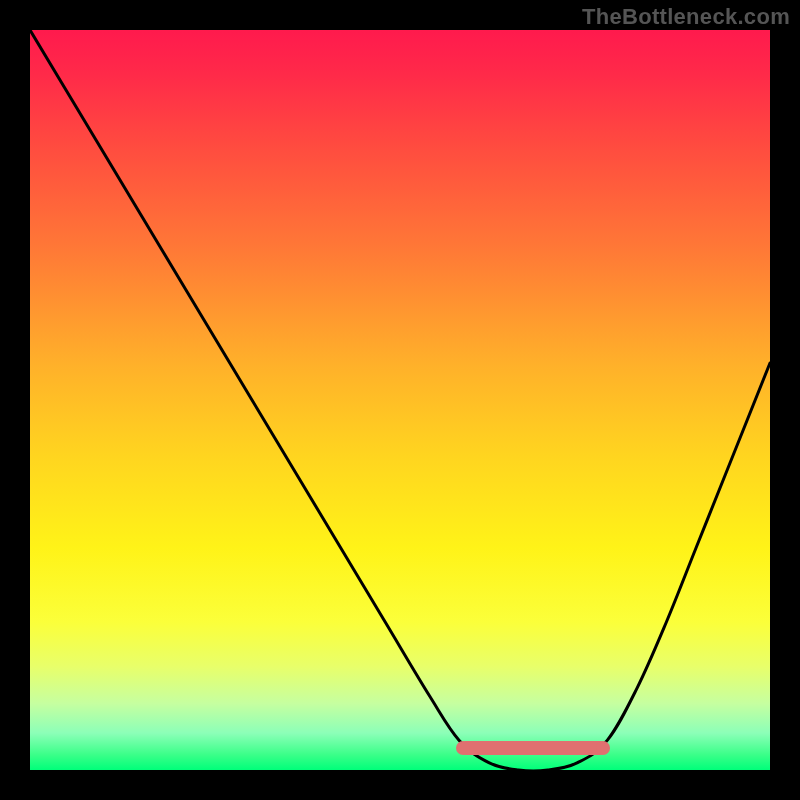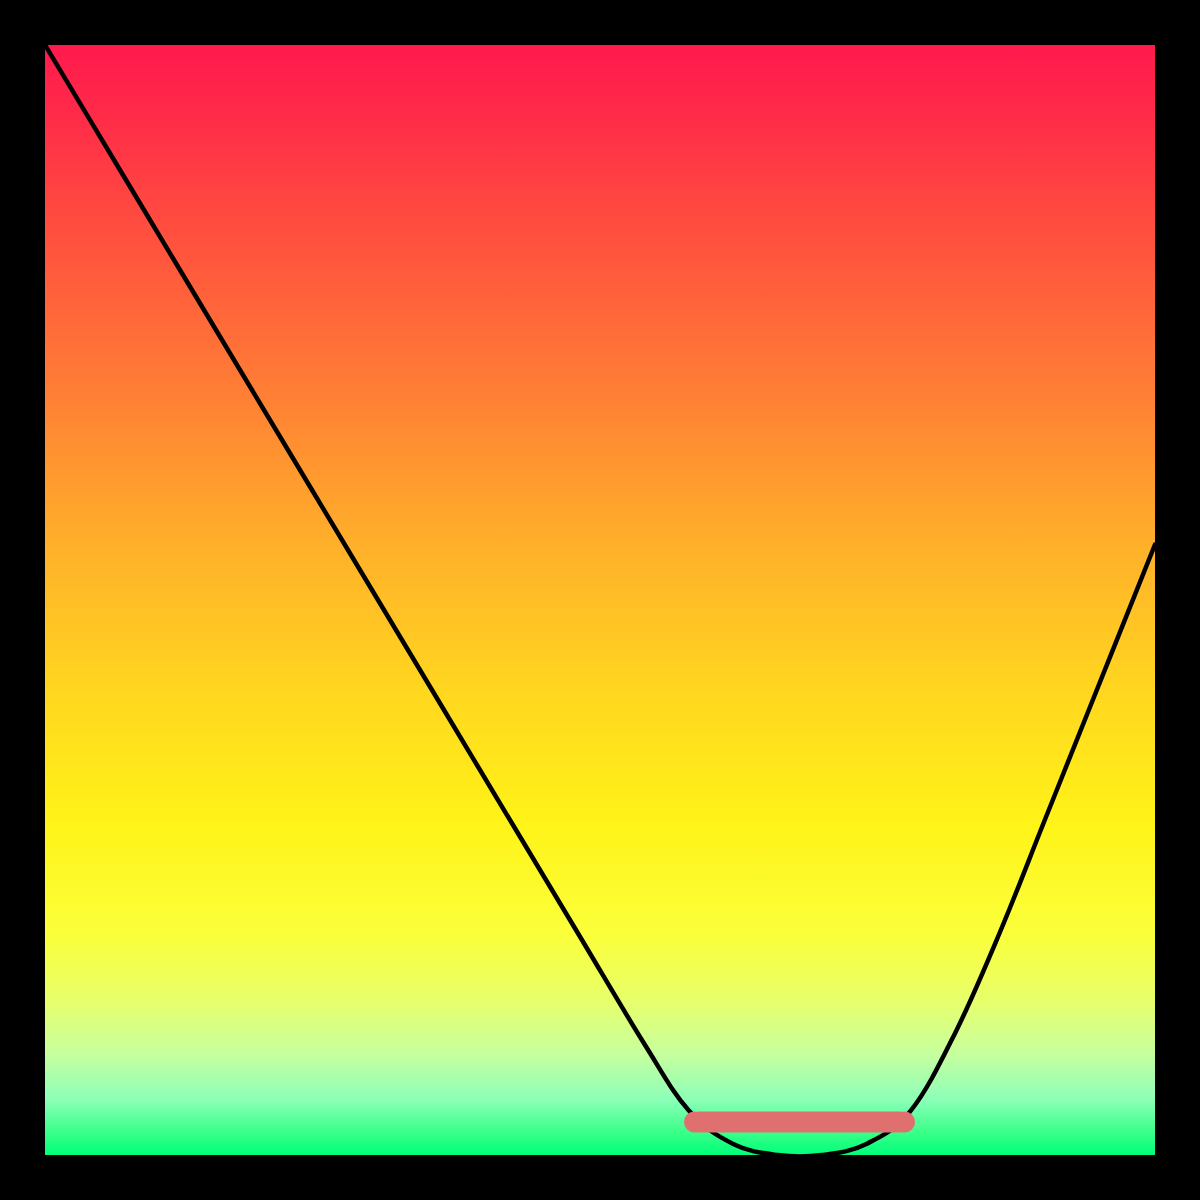--- a/index.html
+++ b/index.html
@@ -77,20 +77,21 @@
     background: #e07070;
     border-radius: 50%;
     top: 0;
   }
 </style>
 </head>
 <body>
 
 <div class="frame">
 
+  <div class="watermark">TheBottleneck.com</div>
 
   <div class="plot-area">
 
     <div class="gradient"></div>
 
     <svg class="curve" viewBox="0 0 740 740" preserveAspectRatio="none">
       <path id="curve-path" fill="none" stroke="#000" stroke-width="3" stroke-linecap="round" stroke-linejoin="round" d="M 0 0 C 7.991999999999999 13.32, 28.416 47.36, 44.4 74 C 60.384 100.64, 72.816 121.36, 88.8 148 C 104.78399999999999 174.64, 117.216 195.36, 133.2 222 C 149.184 248.64, 161.61599999999999 269.36, 177.6 296 C 193.584 322.64, 206.016 343.36, 222 370 C 237.984 396.64, 250.41599999999997 417.36, 266.4 444 C 282.38399999999996 470.64, 294.81600000000003 491.36, 310.8 518 C 326.784 544.64, 339.216 565.36, 355.2 592 C 371.18399999999997 618.64, 386.28000000000003 644.688, 399.6 666 C 412.92 687.312, 418.544 698.4119999999999, 429.2 710.4 C 439.856 722.388, 448.144 727.272, 458.8 732.6 C 469.456 737.928, 477.744 738.668, 488.40000000000003 740 C 499.05600000000004 741.332, 507.344 741.332, 518 740 C 528.656 738.668, 536.944 737.928, 547.6 732.6 C 558.2560000000001 727.272, 566.5440000000001 723.72, 577.2 710.4 C 587.856 697.0799999999999, 596.144 679.912, 606.8 658.6 C 617.4559999999999 637.288, 625.7439999999999 617.308, 636.4 592 C 647.056 566.692, 655.344 544.64, 666 518 C 676.656 491.36, 682.2799999999999 477.3, 695.5999999999999 444 C 708.92 410.7, 732.008 352.97999999999996, 740 332.99999999999994"></path>
     </svg>
 
     <div class="bottom-accent" id="accent" style="left: 429.2px; width: 148px;">

